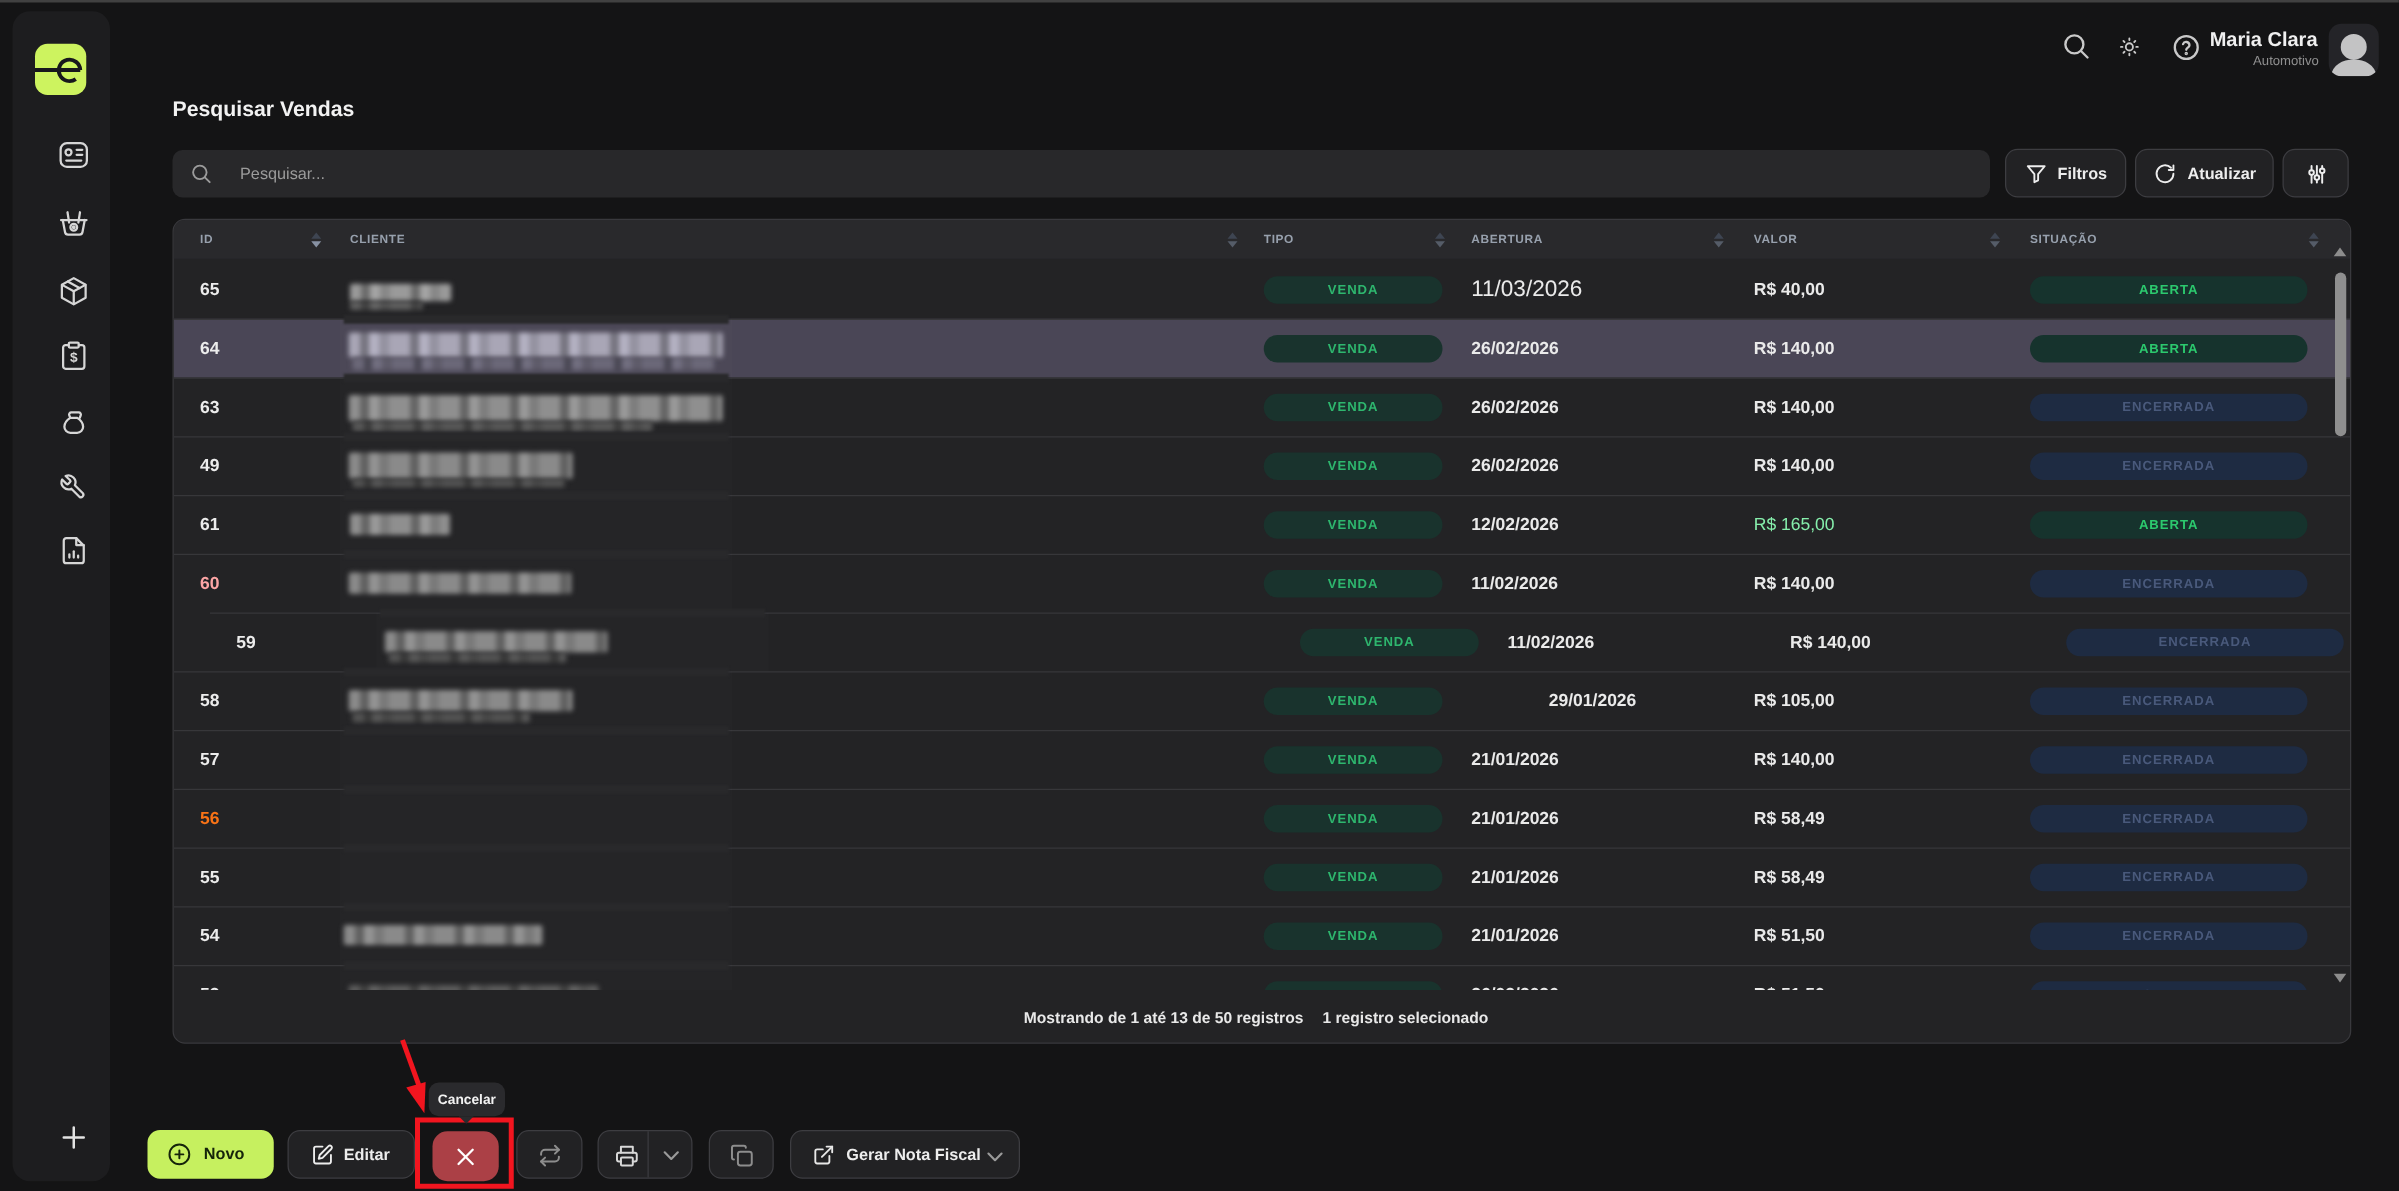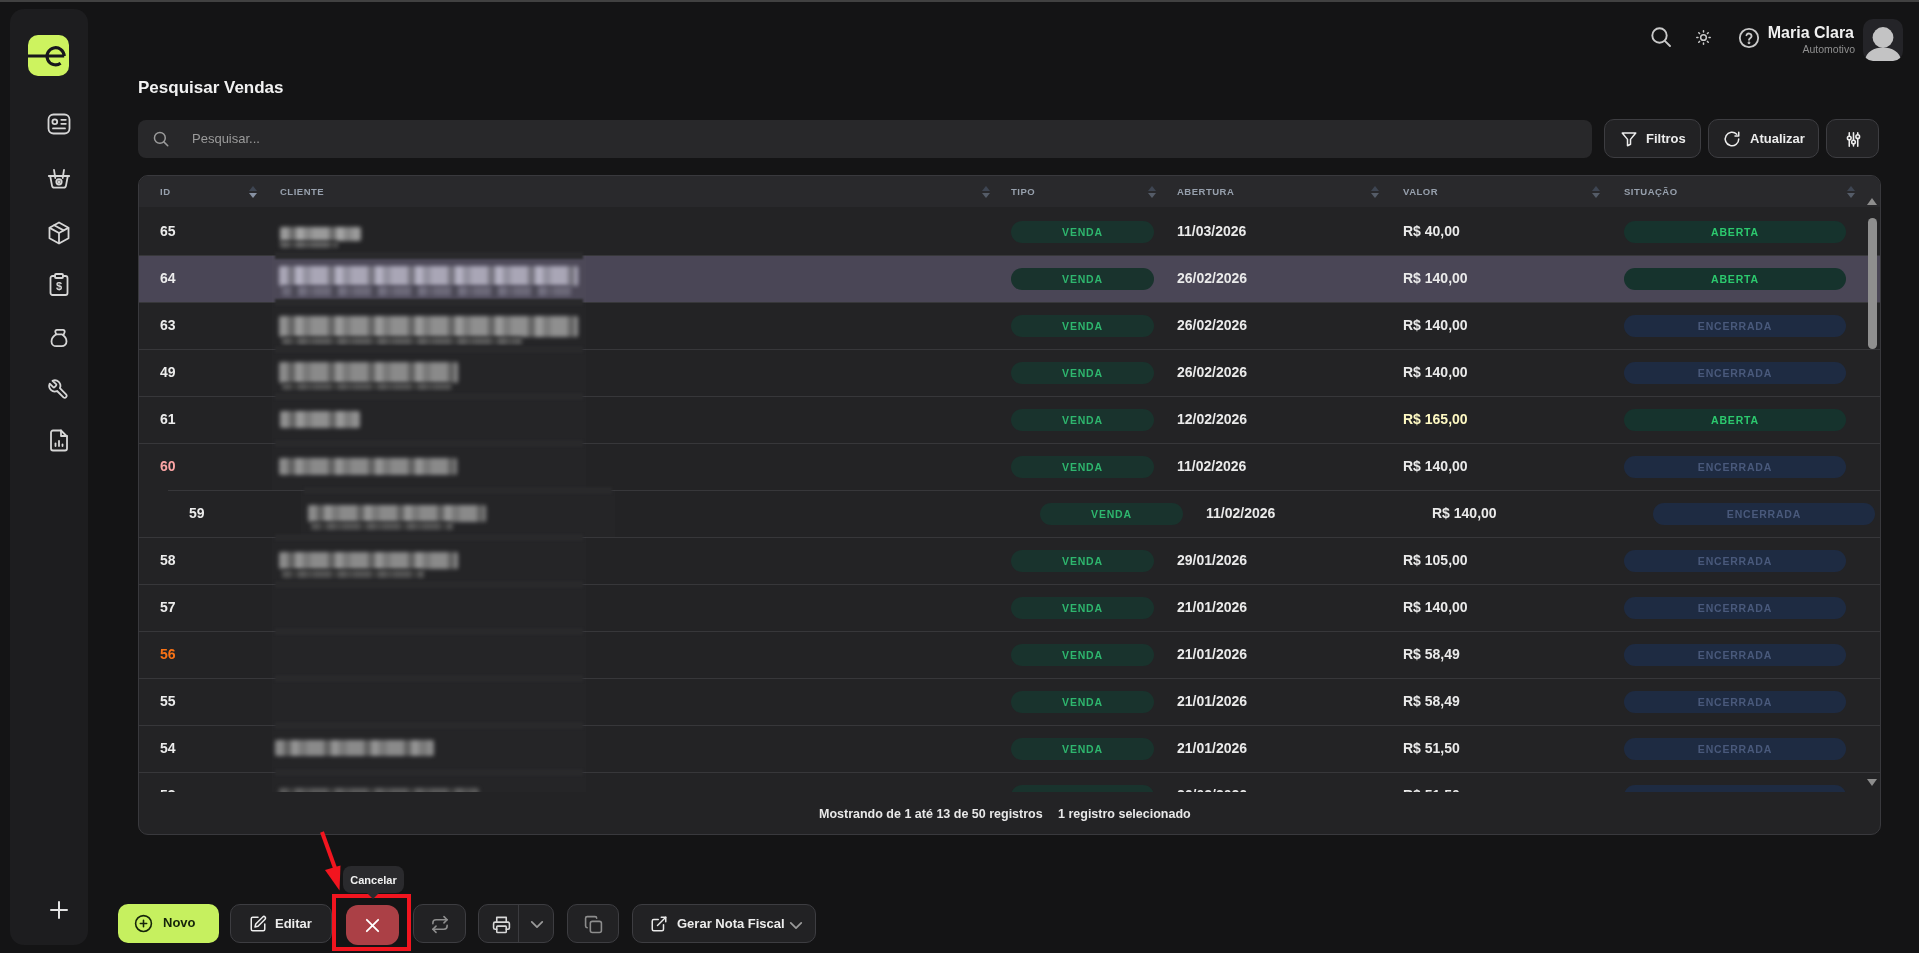--- a/index.html
+++ b/index.html
@@ -154,21 +154,21 @@
         <div style="position:absolute;left:0;top:8px;width:0;height:0;border-left:4.5px solid transparent;border-right:4.5px solid transparent;border-top:5px solid #555c68;"></div>
       </div>
   </div>
   <div style="position:absolute;left:0;top:31px;width:1743px;height:585px;overflow:hidden;">
     <div style="position:absolute;left:0;top:-31px;width:1743px;height:616px;">
 <div style="position:absolute;left:0;top:32px;width:1743px;height:47px;background:transparent;">
           <div style="position:absolute;left:21px;top:0;height:47px;line-height:47px;font-size:14px;font-weight:700;color:#ececec;">65</div>
           <div style="position:absolute;left:141px;top:19px;width:81px;height:14px;background:repeating-linear-gradient(90deg,#9a9a9a 0 9px,#6b6b6b 9px 16px,#a4a4a4 16px 24px,#878787 24px 32px,#9a9a9a 32px 40px);border-radius:2px;filter:blur(2px);"></div>
           <div style="position:absolute;left:141px;top:33px;width:58px;height:7px;background:repeating-linear-gradient(90deg,#5f5f5f 0 9px,#424242 9px 16px,#656565 16px 24px,#535353 24px 32px,#5f5f5f 32px 40px);border-radius:2px;filter:blur(2px);"></div>
           <div class="pill" style="left:872px;background:#19332d;color:#2eb66e;width:143px;">VENDA</div>
-          <div style="position:absolute;left:1038px;top:0;height:47px;line-height:47px;font-size:14px;font-weight:700;color:#eaeaea;">11/03/2026</div>
+          <div style="position:absolute;left:1038px;top:0;height:47px;line-height:47px;font-size:18px;font-weight:400;color:#eaeaea;">11/03/2026</div>
           <div style="position:absolute;left:1264px;top:0;height:47px;line-height:47px;font-size:14px;font-weight:700;color:#eaeaea;">R$ 40,00</div>
           <div class="pill" style="left:1485px;background:#16332d;color:#2cc96e;width:222px;">ABERTA</div>
         </div>
 <div style="position:absolute;left:0;top:79px;width:1743px;height:47px;background:#4a4656;">
           <div style="position:absolute;left:0;top:0;width:100%;height:1px;background:#37373a;"></div>
           <div style="position:absolute;left:21px;top:0;height:47px;line-height:47px;font-size:14px;font-weight:700;color:#ececec;">64</div>
           <div style="position:absolute;left:133px;top:0;width:314px;height:47px;background:rgba(255,255,255,0.013);"></div>
           <div style="position:absolute;left:136px;top:-3px;width:308px;height:7px;background:#29292b;filter:blur(1px);"></div>
           <div style="position:absolute;left:140px;top:11px;width:299px;height:20px;background:repeating-linear-gradient(90deg,#a9a6b6 0 9px,#76747f 9px 16px,#b4b1c2 16px 24px,#9492a0 24px 32px,#a9a6b6 32px 40px);border-radius:2px;filter:blur(2px);"></div>
           <div style="position:absolute;left:143px;top:31px;width:289px;height:10px;background:repeating-linear-gradient(90deg,#6b6878 0 9px,#4a4854 9px 16px,#726f80 16px 24px,#5e5b69 24px 32px,#6b6878 32px 40px);border-radius:2px;filter:blur(2px);"></div>
@@ -202,21 +202,21 @@
           <div class="pill" style="left:1485px;background:#1e2b42;color:#49597b;width:222px;">ENCERRADA</div>
         </div>
 <div style="position:absolute;left:0;top:220px;width:1743px;height:47px;background:transparent;">
           <div style="position:absolute;left:0;top:0;width:100%;height:1px;background:#37373a;"></div>
           <div style="position:absolute;left:21px;top:0;height:47px;line-height:47px;font-size:14px;font-weight:700;color:#ececec;text-align:center;">61</div>
           <div style="position:absolute;left:133px;top:0;width:314px;height:47px;background:rgba(255,255,255,0.013);"></div>
           <div style="position:absolute;left:136px;top:-3px;width:308px;height:7px;background:#29292b;filter:blur(1px);"></div>
           <div style="position:absolute;left:141px;top:15px;width:80px;height:17px;background:repeating-linear-gradient(90deg,#8f8f8f 0 9px,#646464 9px 16px,#999999 16px 24px,#7d7d7d 24px 32px,#8f8f8f 32px 40px);border-radius:2px;filter:blur(2px);"></div>
           <div class="pill" style="left:872px;background:#19332d;color:#2eb66e;width:143px;">VENDA</div>
           <div style="position:absolute;left:1038px;top:0;height:47px;line-height:47px;font-size:14px;font-weight:700;color:#eaeaea;">12/02/2026</div>
-          <div style="position:absolute;left:1264px;top:0;height:47px;line-height:47px;font-size:14px;font-weight:700;color:#fef9c3;">R$ 165,00</div>
+          <div style="position:absolute;left:1264px;top:0;height:47px;line-height:47px;font-size:14px;font-weight:400;color:#86efac;">R$ 165,00</div>
           <div class="pill" style="left:1485px;background:#16332d;color:#2cc96e;width:222px;">ABERTA</div>
         </div>
 <div style="position:absolute;left:0;top:267px;width:1743px;height:47px;background:transparent;">
           <div style="position:absolute;left:0;top:0;width:100%;height:1px;background:#37373a;"></div>
           <div style="position:absolute;left:21px;top:0;height:47px;line-height:47px;font-size:14px;font-weight:700;color:#fca5a5;">60</div>
           <div style="position:absolute;left:133px;top:0;width:314px;height:47px;background:rgba(255,255,255,0.013);"></div>
           <div style="position:absolute;left:136px;top:-3px;width:308px;height:7px;background:#29292b;filter:blur(1px);"></div>
           <div style="position:absolute;left:140px;top:15px;width:178px;height:17px;background:repeating-linear-gradient(90deg,#8a8a8a 0 9px,#606060 9px 16px,#939393 16px 24px,#797979 24px 32px,#8a8a8a 32px 40px);border-radius:2px;filter:blur(2px);"></div>
           <div class="pill" style="left:872px;background:#19332d;color:#2eb66e;width:143px;">VENDA</div>
           <div style="position:absolute;left:1038px;top:0;height:47px;line-height:47px;font-size:14px;font-weight:700;color:#eaeaea;">11/02/2026</div>
@@ -236,21 +236,21 @@
           <div class="pill" style="left:1485px;background:#1e2b42;color:#49597b;width:222px;">ENCERRADA</div>
         </div>
 <div style="position:absolute;left:0;top:361px;width:1743px;height:47px;background:transparent;">
           <div style="position:absolute;left:0;top:0;width:100%;height:1px;background:#37373a;"></div>
           <div style="position:absolute;left:21px;top:0;height:47px;line-height:47px;font-size:14px;font-weight:700;color:#ececec;">58</div>
           <div style="position:absolute;left:133px;top:0;width:314px;height:47px;background:rgba(255,255,255,0.013);"></div>
           <div style="position:absolute;left:136px;top:-3px;width:308px;height:7px;background:#29292b;filter:blur(1px);"></div>
           <div style="position:absolute;left:140px;top:15px;width:179px;height:17px;background:repeating-linear-gradient(90deg,#8a8a8a 0 9px,#606060 9px 16px,#939393 16px 24px,#797979 24px 32px,#8a8a8a 32px 40px);border-radius:2px;filter:blur(2px);"></div>
           <div style="position:absolute;left:143px;top:33px;width:142px;height:8px;background:repeating-linear-gradient(90deg,#525252 0 9px,#393939 9px 16px,#575757 16px 24px,#484848 24px 32px,#525252 32px 40px);border-radius:2px;filter:blur(2px);"></div>
           <div class="pill" style="left:872px;background:#19332d;color:#2eb66e;width:143px;">VENDA</div>
-          <div style="position:absolute;left:1038px;top:0;height:47px;line-height:47px;font-size:14px;font-weight:700;color:#eaeaea;">29/01/2026</div>
+          <div style="position:absolute;left:1100px;top:0;height:47px;line-height:47px;font-size:14px;font-weight:700;color:#eaeaea;">29/01/2026</div>
           <div style="position:absolute;left:1264px;top:0;height:47px;line-height:47px;font-size:14px;font-weight:700;color:#eaeaea;">R$ 105,00</div>
           <div class="pill" style="left:1485px;background:#1e2b42;color:#49597b;width:222px;">ENCERRADA</div>
         </div>
 <div style="position:absolute;left:0;top:408px;width:1743px;height:47px;background:transparent;">
           <div style="position:absolute;left:0;top:0;width:100%;height:1px;background:#37373a;"></div>
           <div style="position:absolute;left:21px;top:0;height:47px;line-height:47px;font-size:14px;font-weight:700;color:#ececec;">57</div>
           <div style="position:absolute;left:133px;top:0;width:314px;height:47px;background:rgba(255,255,255,0.013);"></div>
           <div style="position:absolute;left:136px;top:-3px;width:308px;height:7px;background:#29292b;filter:blur(1px);"></div>
           <div class="pill" style="left:872px;background:#19332d;color:#2eb66e;width:143px;">VENDA</div>
           <div style="position:absolute;left:1038px;top:0;height:47px;line-height:47px;font-size:14px;font-weight:700;color:#eaeaea;">21/01/2026</div>

